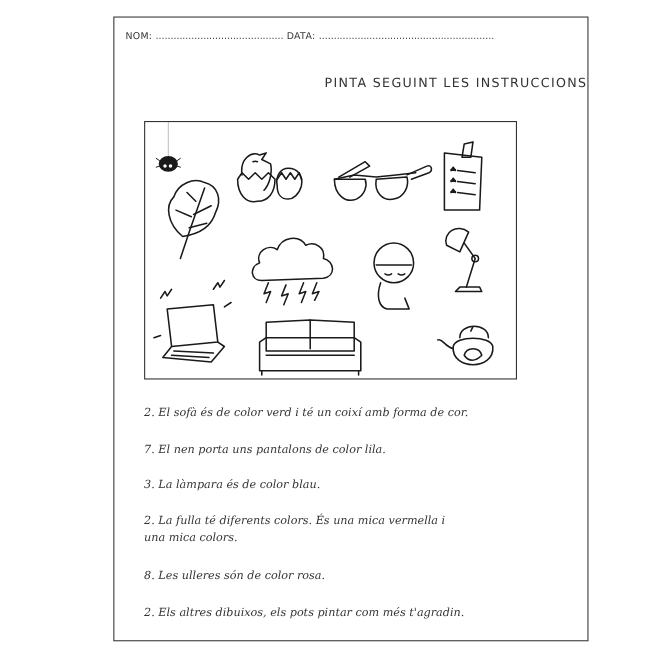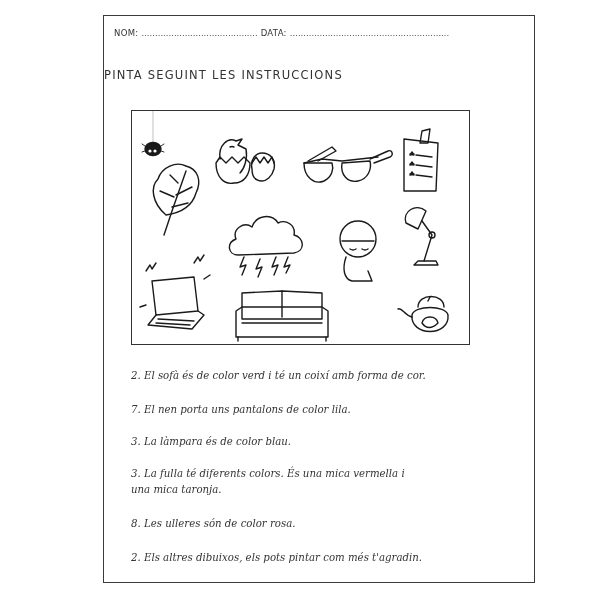--- a/index.html
+++ b/index.html
@@ -1,20 +1,20 @@
 <!DOCTYPE html>
 <html><head>
 <meta charset="utf-8">
 <style>
   html, body { margin: 0; padding: 0; background: #ffffff; }
   body { width: 600px; height: 600px; position: relative; overflow: hidden; font-family: "DejaVu Sans", sans-serif; color: #2a2a2a; }
   .page { position: absolute; left: 103px; top: 15px; width: 432px; height: 568px; border: 1.5px solid #3a3a3a; box-sizing: border-box; background: #fff; }
   .header-line { position: absolute; left: 10px; top: 12px; font-size: 8.5px; letter-spacing: 0.3px; color: #333; white-space: nowrap; }
   .header-line .dots { letter-spacing: 0; color: #444; }
-  .title { position: absolute; left: 0; width: 100%; top: 52px; text-align: left; font-size: 11.5px; letter-spacing: 1.2px; color: #333; }
+  .title { position: absolute; left: 0; width: 100%; top: 52px; text-align: right; font-size: 11.5px; letter-spacing: 1.2px; color: #333; }
   .frame { position: absolute; left: 27px; top: 94px; width: 339px; height: 235px; border: 1.6px solid #333; box-sizing: border-box; }
   .frame svg { position: absolute; left: 0; top: 0; }
   .instructions { position: absolute; left: 27px; top: 352px; width: 360px; }
   .instr { font-family: "DejaVu Serif", serif; font-style: italic; font-size: 10.2px; color: #333; line-height: 15px; position: absolute; left: 0; white-space: nowrap; }
 </style>
 </head>
 <body>
 
 <div class="page">
 
@@ -112,19 +112,19 @@
         <path d="M296 190 L298 186"></path>
         <path d="M290 212 C292 204 304 204 306 212 C300 218 294 218 290 212 Z"></path>
       </g>
     </svg>
   </div>
 
   <div class="instructions">
     <div class="instr" style="top:0px">2. El sofà és de color verd i té un coixí amb forma de cor.</div>
     <div class="instr" style="top:34px">7. El nen porta uns pantalons de color lila.</div>
     <div class="instr" style="top:66px">3. La làmpara és de color blau.</div>
-    <div class="instr" style="top:98px">3. La fulla té diferents colors. És una mica vermella i</div>
-    <div class="instr" style="top:114px">una mica taronja.</div>
+    <div class="instr" style="top:98px">2. La fulla té diferents colors. És una mica vermella i</div>
+    <div class="instr" style="top:114px">una mica colors.</div>
     <div class="instr" style="top:148px">8. Les ulleres són de color rosa.</div>
     <div class="instr" style="top:182px">2. Els altres dibuixos, els pots pintar com més t'agradin.</div>
   </div>
 
 </div>
 
 </body></html>

